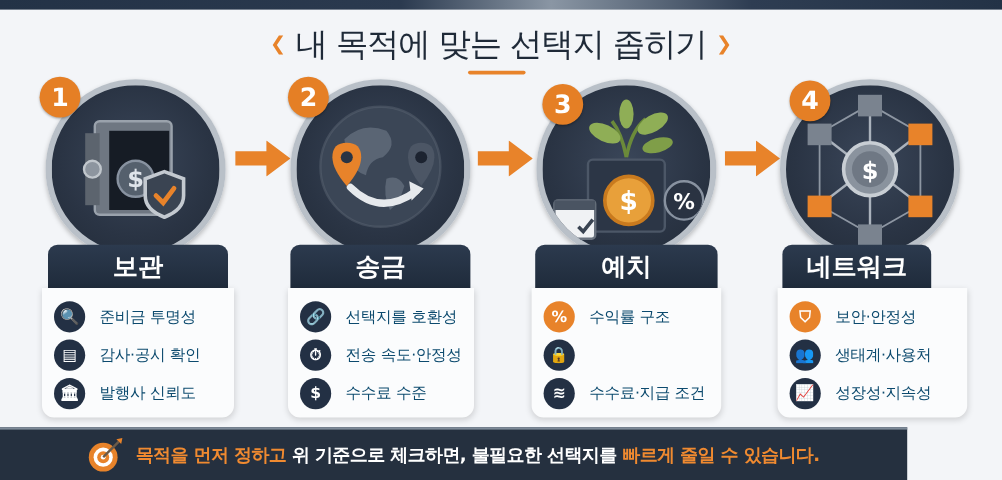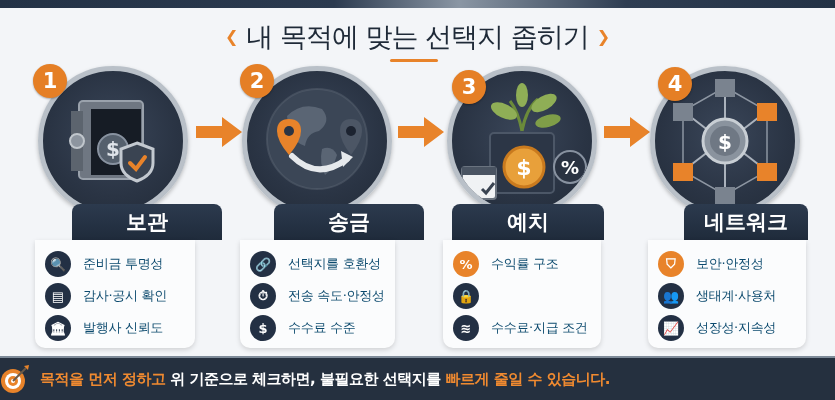--- a/index.html
+++ b/index.html
@@ -37,41 +37,41 @@
   .badge {
     position: absolute; width: 34px; height: 34px; border-radius: 50%;
     background: #e57f25; color: #fff; font-weight: bold; font-size: 21px;
     display: flex; align-items: center; justify-content: center;
     box-shadow: 0 1px 2px rgba(0,0,0,0.3);
   }
   .label-box {
     position: absolute; height: 36px; border-radius: 8px 8px 0 0;
     background: linear-gradient(180deg, #2c3a4e, #1f2b3b);
     color: #fff; font-weight: bold; font-size: 21px;
-    display: flex; align-items: center; justify-content: center; margin-left: 32px;
+    display: flex; align-items: center; justify-content: center;
   }
   .list-box {
     position: absolute; background: #fbfcfd; border-radius: 0 0 10px 10px;
     box-shadow: 0 2px 5px rgba(0,0,0,0.15);
   }
   .item {
     position: absolute; left: 10px; display: flex; align-items: center; height: 28px;
   }
   .item-icon {
     width: 26px; height: 26px; border-radius: 50%; background: #233044;
     display: flex; align-items: center; justify-content: center; color: #fff;
     font-size: 13px; font-weight: bold; flex: 0 0 26px;
   }
   .item-icon.orange { background: #e8832a; }
   .item-text { margin-left: 12px; font-size: 13px; color: #0c4a6e; white-space: nowrap; letter-spacing: -0.3px; }
   .arrow { position: absolute; width: 46px; height: 30px; }
   .footer {
-    position: absolute; left: 0; top: 356px; width: 835px; height: 44px;
+    position: absolute; left: 0; top: 356px; width: 756px; height: 44px;
     background: #25303f; border-top: 2px solid #7e8b99;
-    display: flex; align-items: center; 
+    display: flex; align-items: center; justify-content: center;
   }
   .footer-text { font-size: 15px; color: #ffffff; font-weight: bold; letter-spacing: -0.5px; margin-left: 10px; }
   .hl { color: #f08a30; }
 </style>
 </head>
 <body>
 
 <div class="topbar"></div>
 
 <div class="title-wrap">
@@ -165,21 +165,21 @@
       <circle cx="72" cy="96" r="20" fill="#e8a03a" stroke="#c97a1e" stroke-width="3"></circle>
       <text x="72" y="104" text-anchor="middle" font-size="22" font-weight="bold" fill="#fff" font-family="DejaVu Sans, sans-serif">$</text>
       <rect x="10" y="96" width="34" height="32" rx="3" fill="#f0f2f4" stroke="#6a737f" stroke-width="2"></rect>
       <rect x="10" y="96" width="34" height="8" fill="#4a5462"></rect>
       <path d="M30 118 L34 122 L42 112" fill="none" stroke="#3a4452" stroke-width="3"></path>
       <circle cx="118" cy="96" r="16" fill="#2a3342" stroke="#8892a0" stroke-width="2"></circle>
       <text x="118" y="103" text-anchor="middle" font-size="18" font-weight="bold" fill="#fff" font-family="DejaVu Sans, sans-serif">%</text>
     </svg>
   </div>
   <div class="badge" style="left:452px; top:70px;">3</div>
-  <div class="label-box" style="left:420px; top:204px; width:152px;">예치</div>
+  <div class="label-box" style="left:446px; top:204px; width:152px;">예치</div>
   <div class="list-box" style="left:443px; top:240px; width:158px; height:108px;">
     <div class="item" style="top:10px;">
       <span class="item-icon orange">%</span>
       <span class="item-text">수익률 구조</span>
     </div>
     <div class="item" style="top:42px;">
       <span class="item-icon">🔒</span>
     </div>
     <div class="item" style="top:74px;">
       <span class="item-icon">≋</span>

